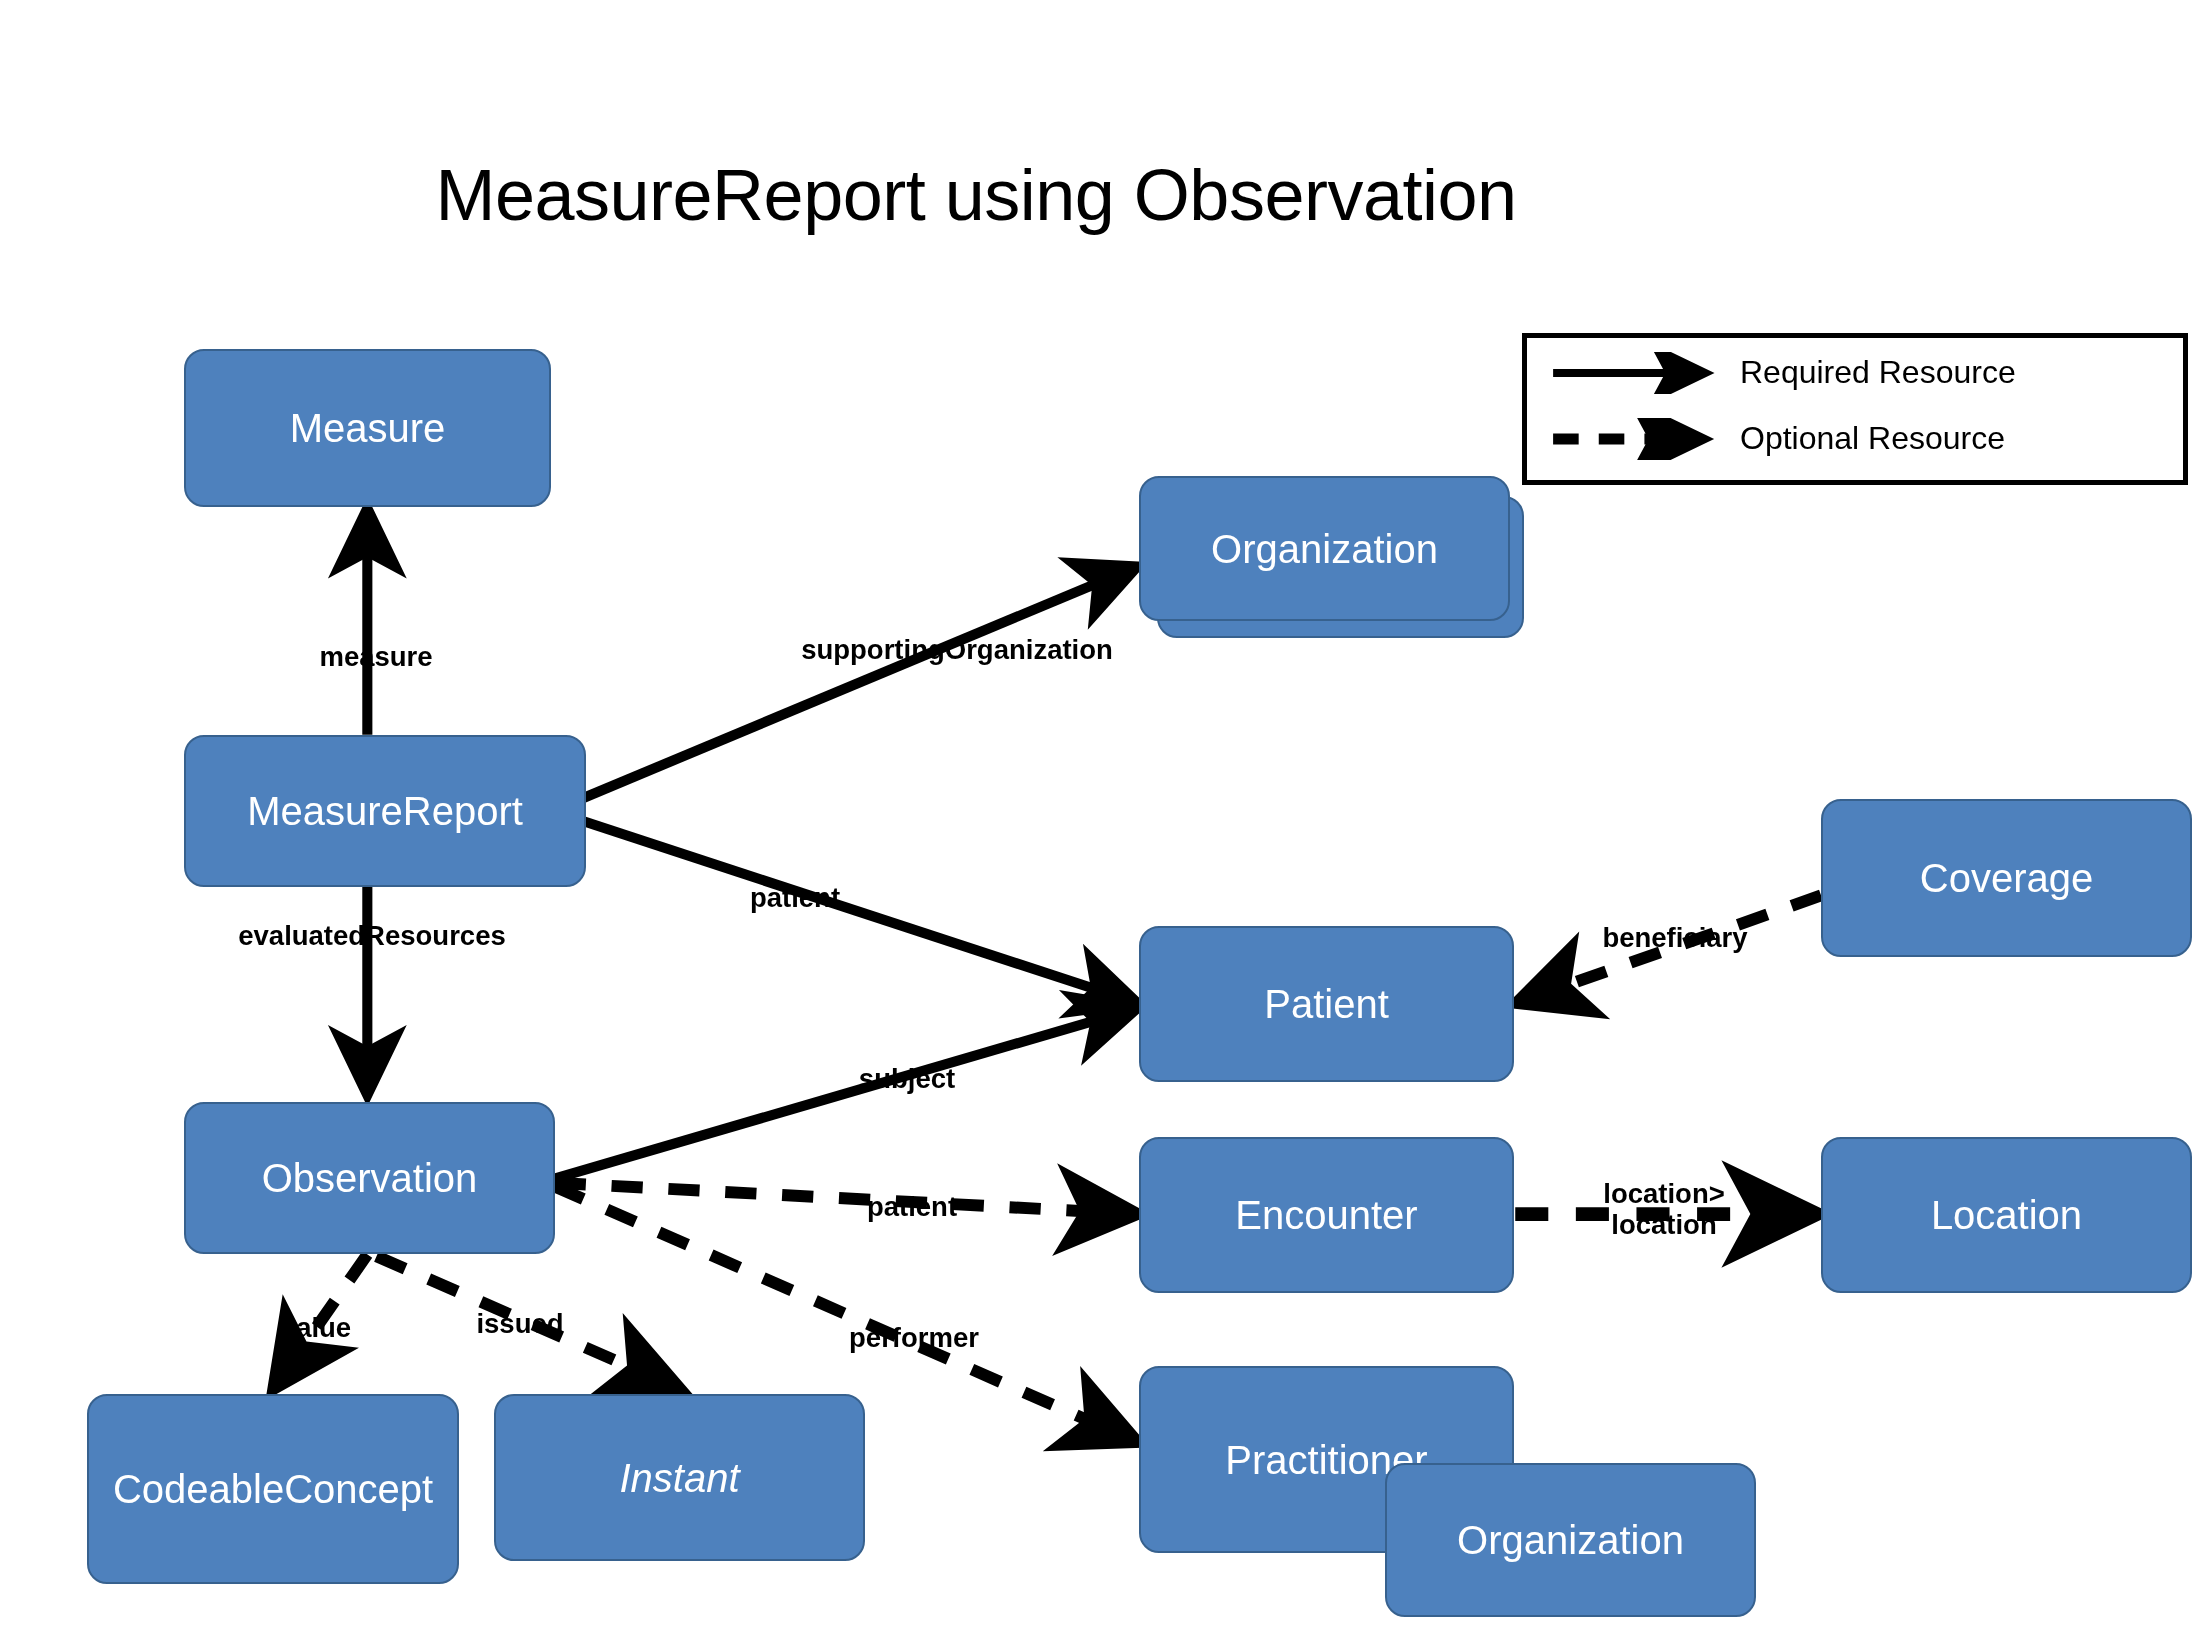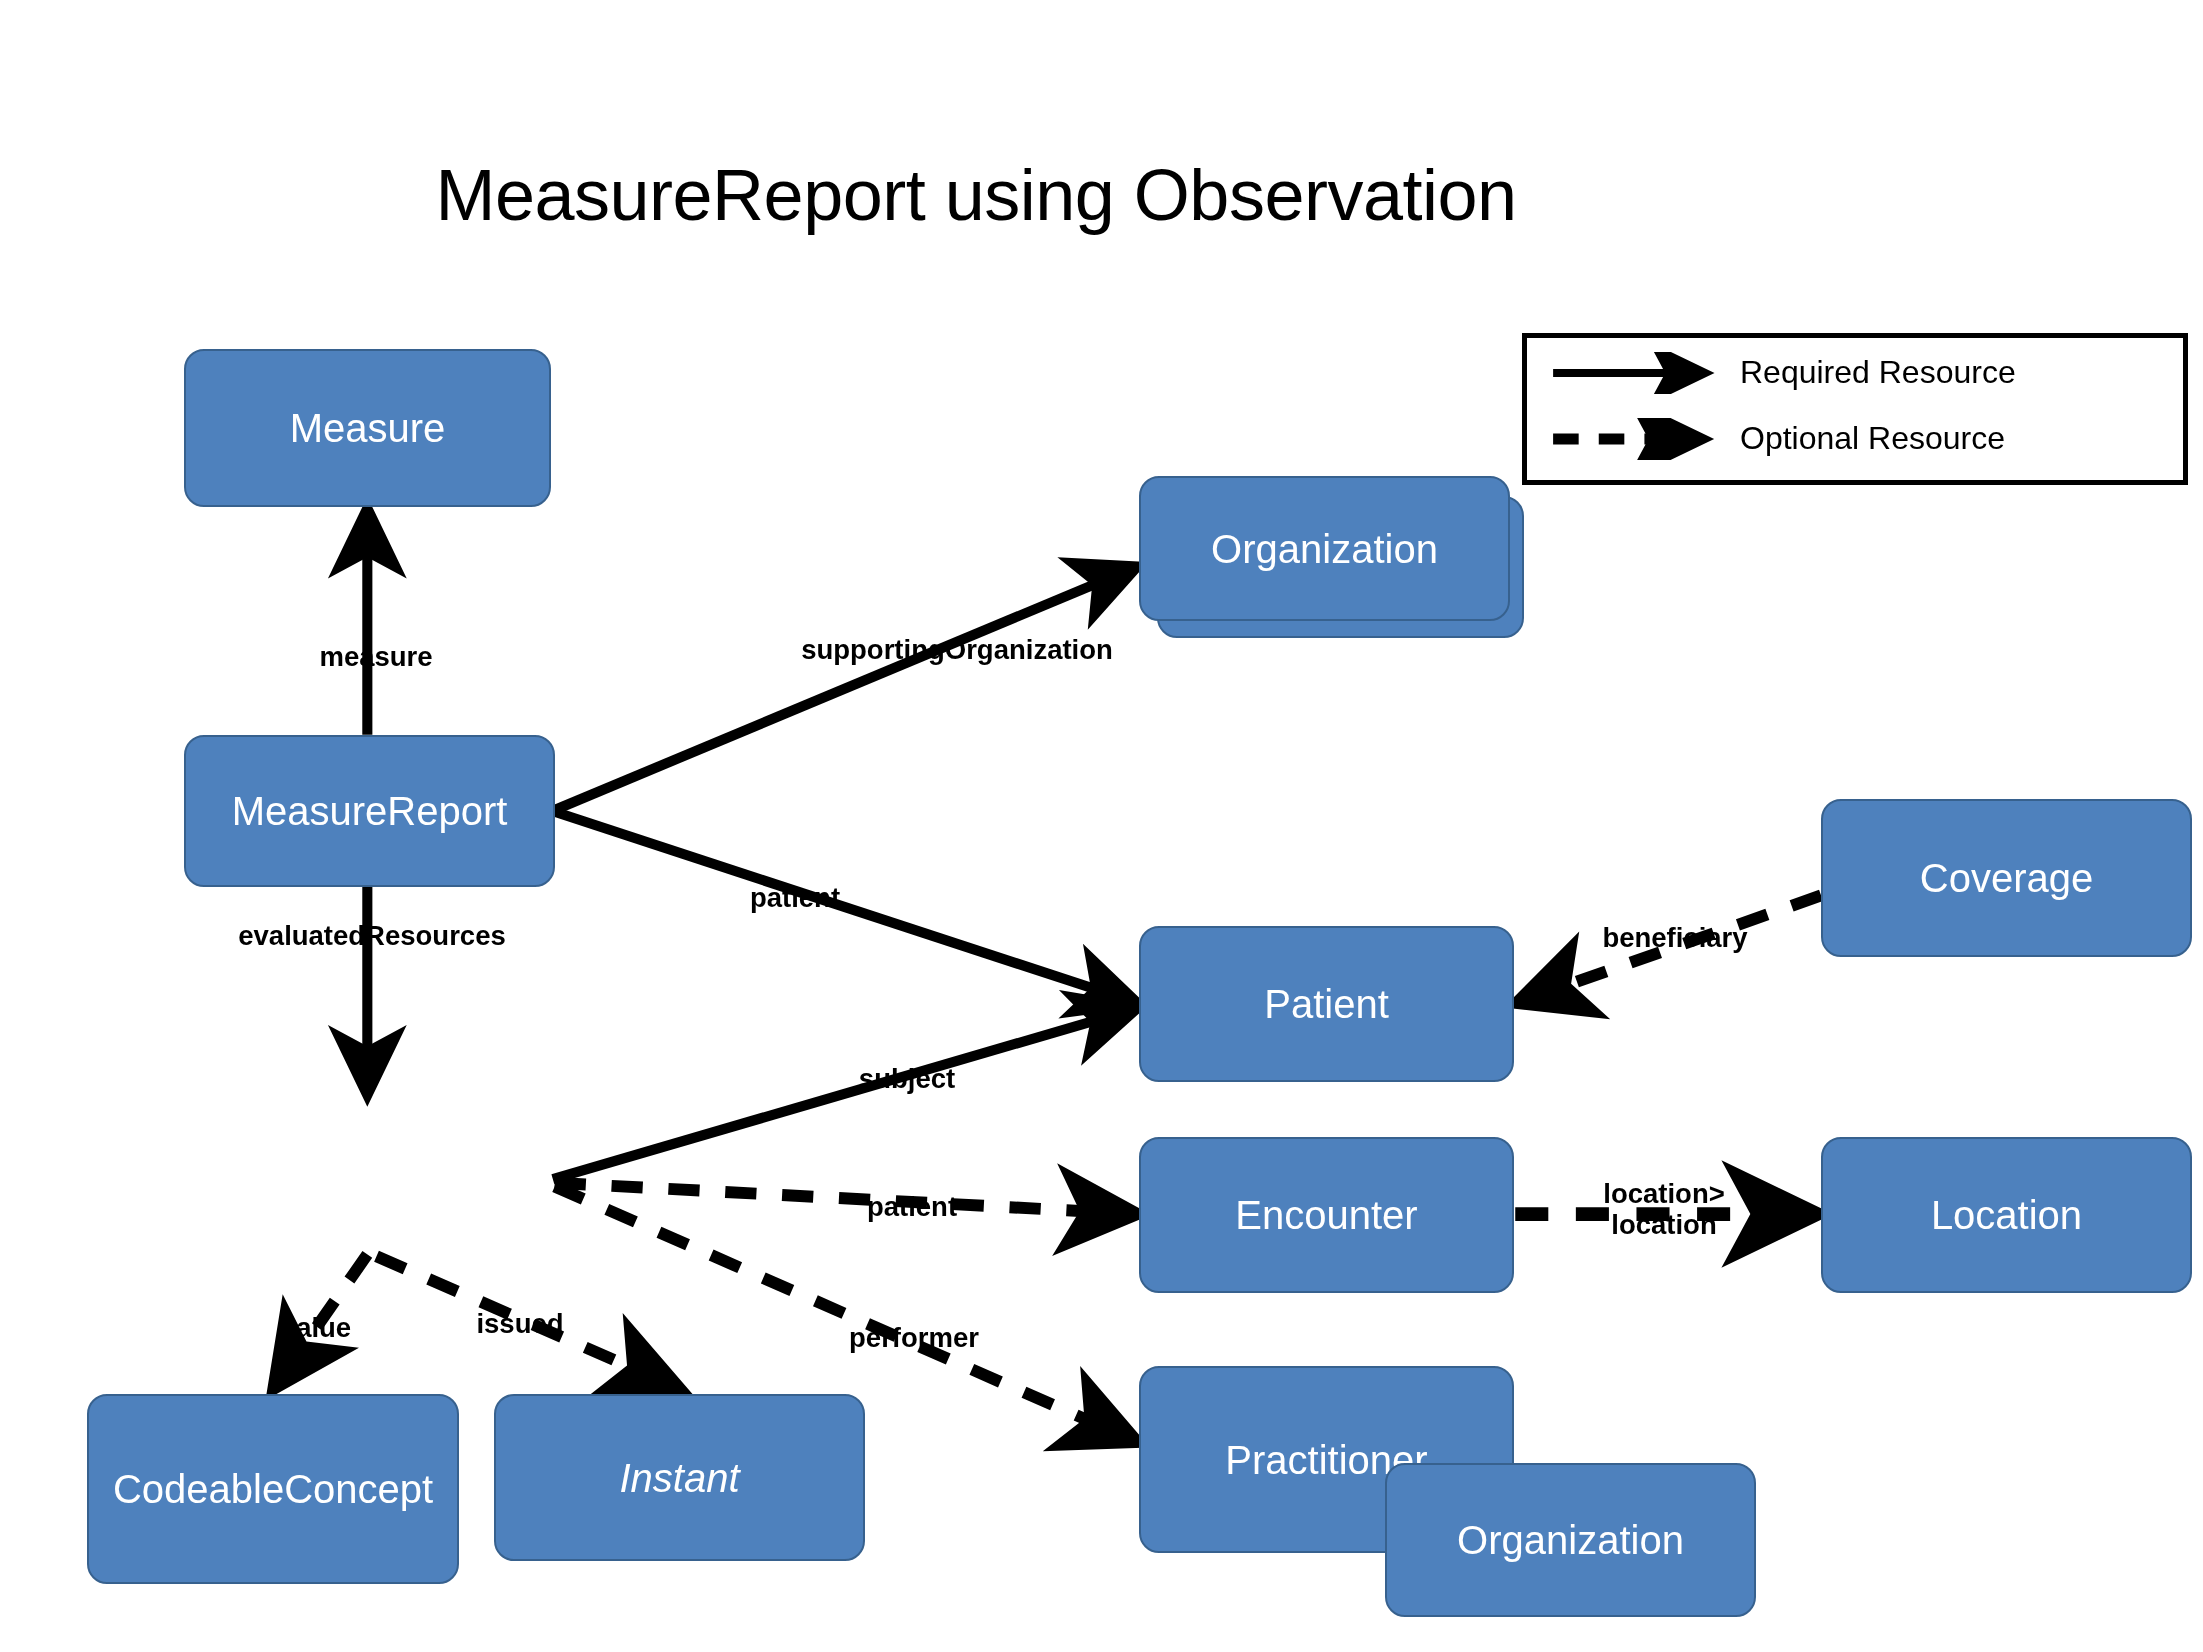--- a/index.html
+++ b/index.html
@@ -120,24 +120,27 @@
 
     <line x1="1983" y1="975" x2="1652" y2="1092" stroke="#000000" stroke-width="13" stroke-dasharray="34 28" marker-end="url(#ah)"></line>
 
     <line x1="1650" y1="1322" x2="1978" y2="1322" stroke="#000000" stroke-width="15" stroke-dasharray="36 30" marker-end="url(#ah)"></line>
   </svg>
 
   <div class="node" style="left:184px; top:349px; width:367px; height:158px;">
     <span>Measure</span>
   </div>
 
-  <div class="node" style="left:184px; top:735px; width:371px; height:152px;">
+  <div class="node" style="left:184px; top:735px; width:402px; height:152px;">
     <span>MeasureReport</span>
   </div>
 
+  <div class="node" style="left:184px; top:1102px; width:371px; height:152px;">
+    <span>Observation</span>
+  </div>
 
   <div class="node" style="left:87px; top:1394px; width:372px; height:190px;">
     <span>CodeableConcept</span>
   </div>
 
   <div class="node" style="left:494px; top:1394px; width:371px; height:167px;font-style:italic;">
     <span>Instant</span>
   </div>
 
   <div class="node" style="left:1157px; top:496px; width:367px; height:142px;">

